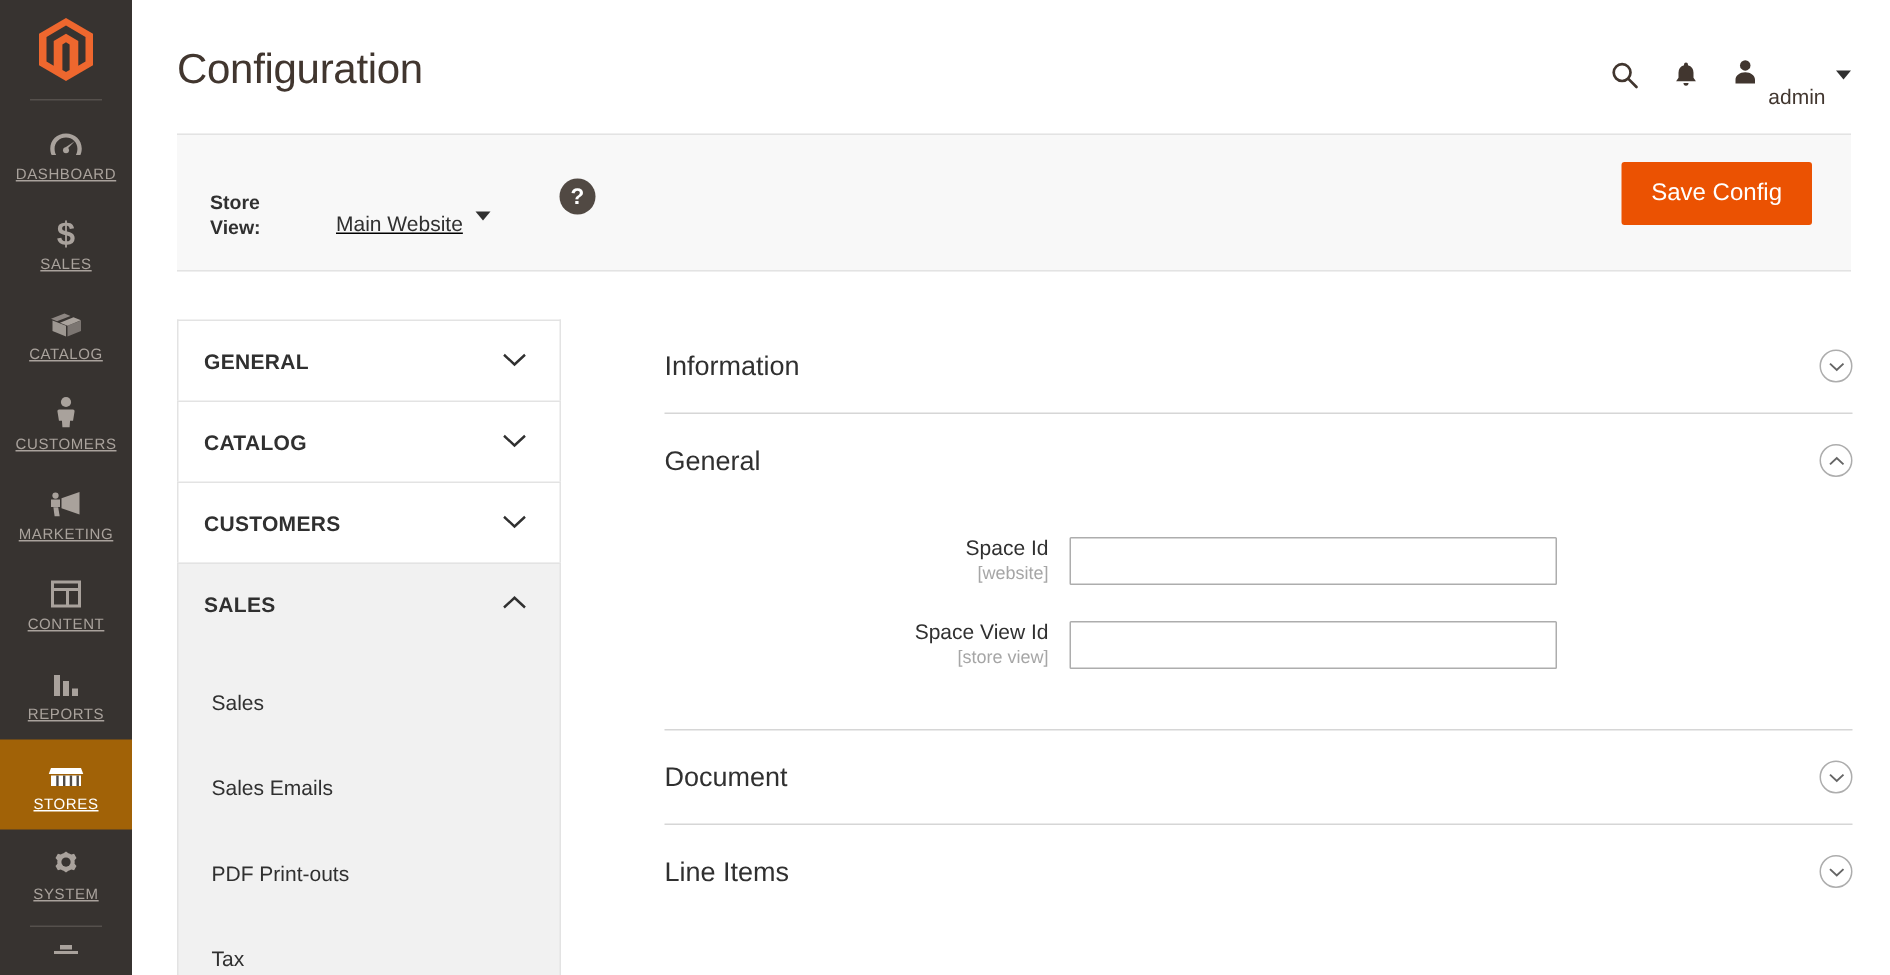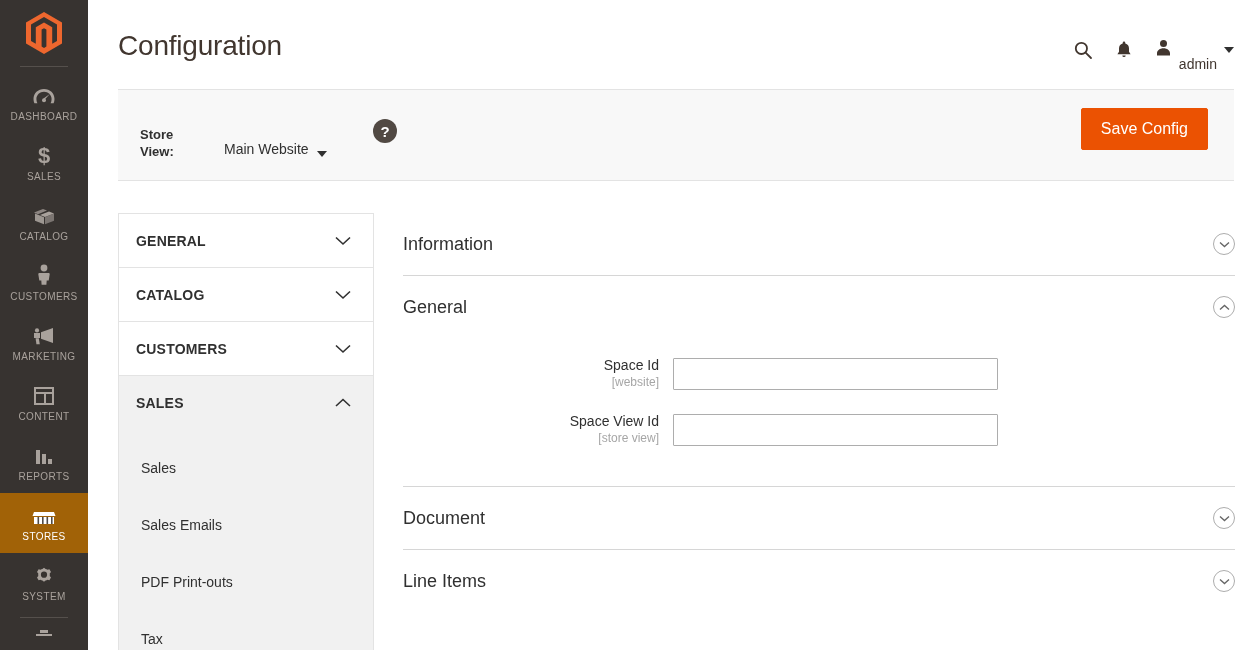--- a/index.html
+++ b/index.html
@@ -63,20 +63,21 @@
     color: #a9a29c;
   }
   .nav-item.active .nav-icon { color: #ffffff; }
 
   .nav-label {
     font-size: 10px;
     letter-spacing: 0.4px;
     color: #a9a29c;
     text-transform: uppercase;
     font-family: "Liberation Sans", sans-serif;
+    text-decoration: underline;
   }
   .nav-item.active .nav-label { color: #ffffff; }
 
   .nav-bottom-divider {
     width: 48px;
     height: 1px;
     background: #55504c;
     margin: 4px auto 0 auto;
   }
 
@@ -142,23 +143,24 @@
     font-size: 13px;
     font-weight: bold;
     color: #303030;
     line-height: 17px;
   }
 
   #storeview-select {
     position: absolute;
     left: 106px; top: 51px;
     display: flex;
-    align-items: flex-end;
+    align-items: flex-start;
     gap: 8px;
     cursor: pointer;
+    text-decoration: underline;
   }
   #storeview-value {
     font-size: 14px;
     color: #303030;
   }
   .caret-down {
     width: 0; height: 0;
     border-left: 5px solid transparent;
     border-right: 5px solid transparent;
     border-top: 6px solid #303030;
@@ -239,20 +241,21 @@
 
   
   #config-main {
     position: absolute;
     left: 403px; top: 213px;
     width: 832px;
   }
 
   .sect {
     border-bottom: 1px solid #d6d6d6;
+    margin-left: 40px;
   }
   .sect:last-child { border-bottom: none; }
 
   .sect-head {
     height: 62px;
     display: flex;
     align-items: center;
     justify-content: space-between;
     cursor: pointer;
   }

